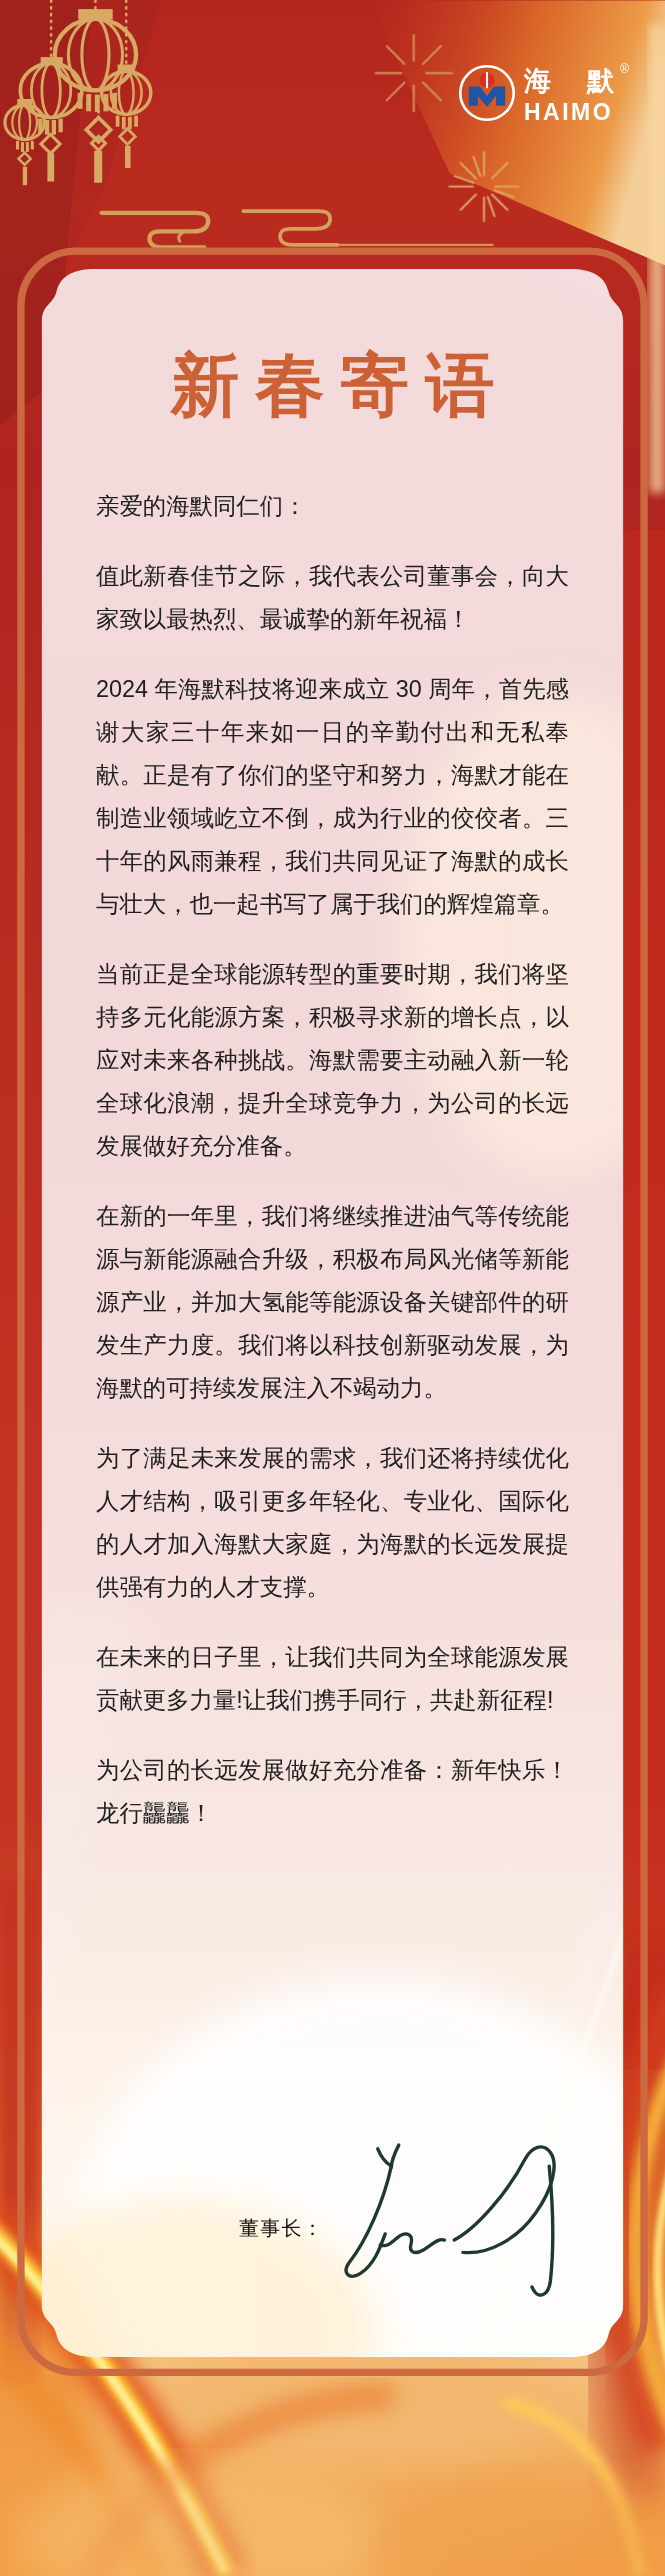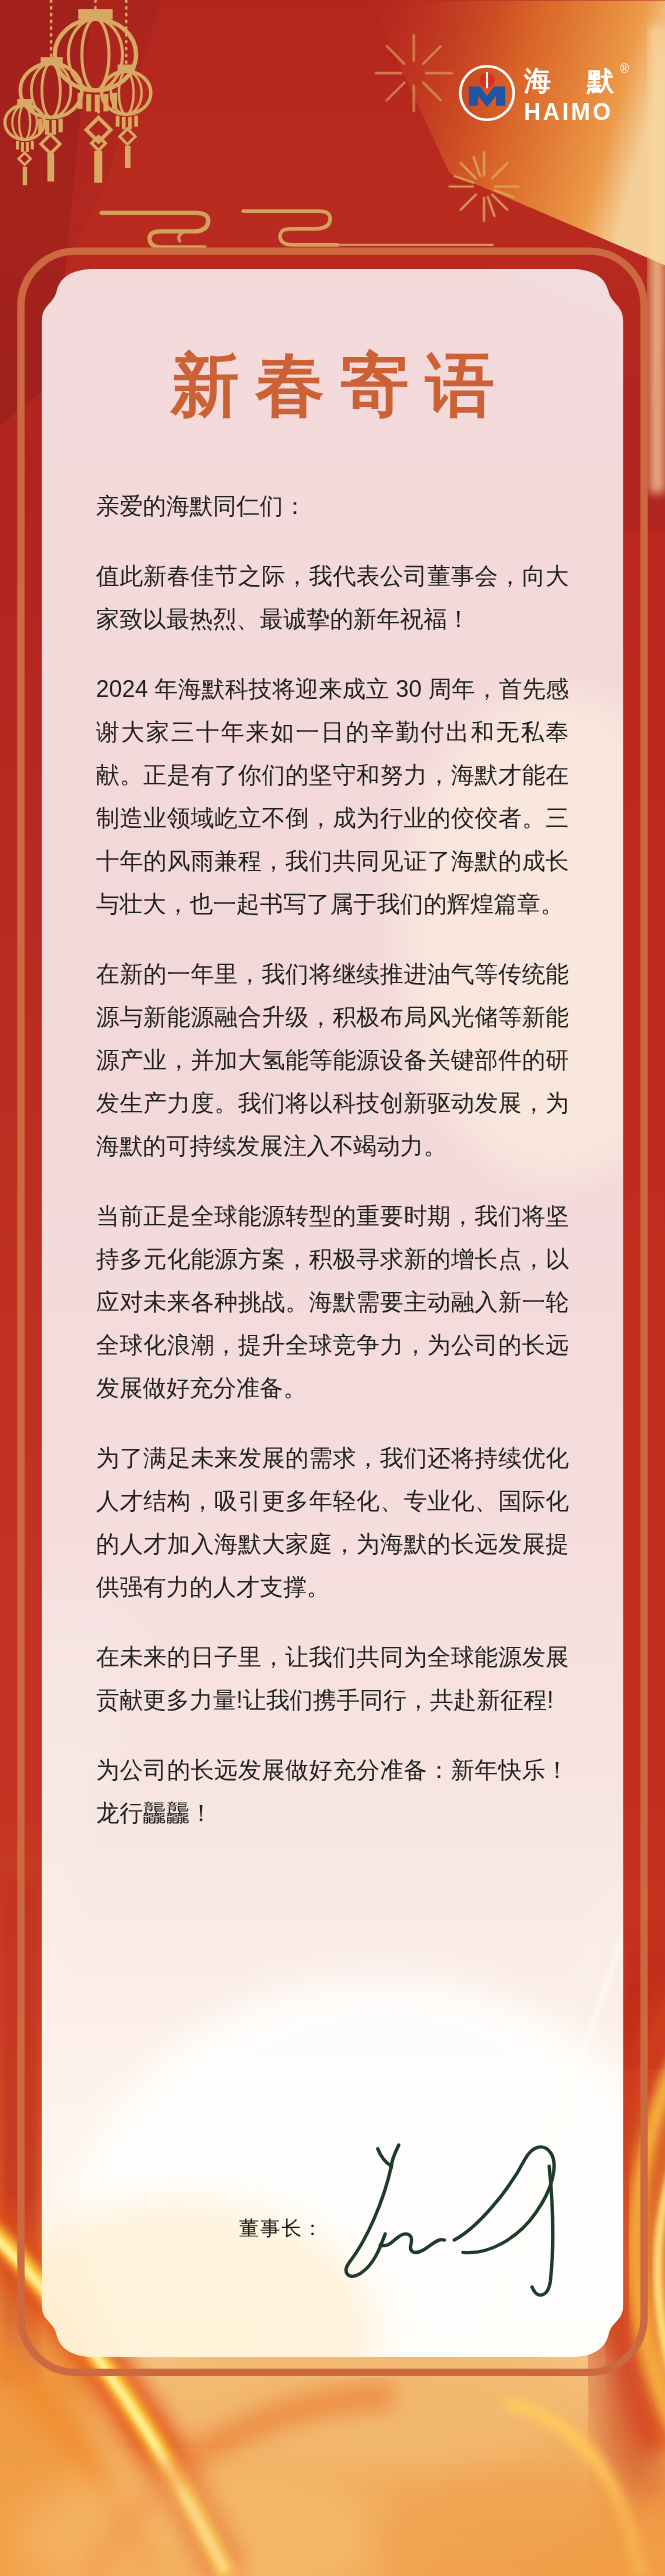--- a/index.html
+++ b/index.html
@@ -252,22 +252,22 @@
       <div class="logo-en">HAIMO</div>
     </div>
   </div>
 
   <div class="title">新春寄语</div>
 
   <div class="letter">
     <p class="salutation">亲爱的海默同仁们：</p>
     <p>值此新春佳节之际，我代表公司董事会，向大家致以最热烈、最诚挚的新年祝福！</p>
     <p>2024 年海默科技将迎来成立 30 周年，首先感谢大家三十年来如一日的辛勤付出和无私奉献。正是有了你们的坚守和努力，海默才能在制造业领域屹立不倒，成为行业的佼佼者。三十年的风雨兼程，我们共同见证了海默的成长与壮大，也一起书写了属于我们的辉煌篇章。</p>
+    <p>当前正是全球能源转型的重要时期，我们将坚持多元化能源方案，积极寻求新的增长点，以应对未来各种挑战。海默需要主动融入新一轮全球化浪潮，提升全球竞争力，为公司的长远发展做好充分准备。</p>
     <p>在新的一年里，我们将继续推进油气等传统能源与新能源融合升级，积极布局风光储等新能源产业，并加大氢能等能源设备关键部件的研发生产力度。我们将以科技创新驱动发展，为海默的可持续发展注入不竭动力。</p>
-    <p>当前正是全球能源转型的重要时期，我们将坚持多元化能源方案，积极寻求新的增长点，以应对未来各种挑战。海默需要主动融入新一轮全球化浪潮，提升全球竞争力，为公司的长远发展做好充分准备。</p>
     <p>为了满足未来发展的需求，我们还将持续优化人才结构，吸引更多年轻化、专业化、国际化的人才加入海默大家庭，为海默的长远发展提供强有力的人才支撑。</p>
     <p>在未来的日子里，让我们共同为全球能源发展贡献更多力量!让我们携手同行，共赴新征程!</p>
     <p>为公司的长远发展做好充分准备：新年快乐！龙行龘龘！</p>
   </div>
 
   <div class="sig-label">董事长：</div>
   <svg class="sig-svg" viewBox="0 0 420 300">
     <g stroke="#1d3a2c" stroke-width="5.5" fill="none" stroke-linecap="round" stroke-linejoin="round">
       <path d="M 58 37 C 62 47 70 59 80 65"></path>
       <path d="M 92 31 C 85 45 80 57 80 67"></path>

